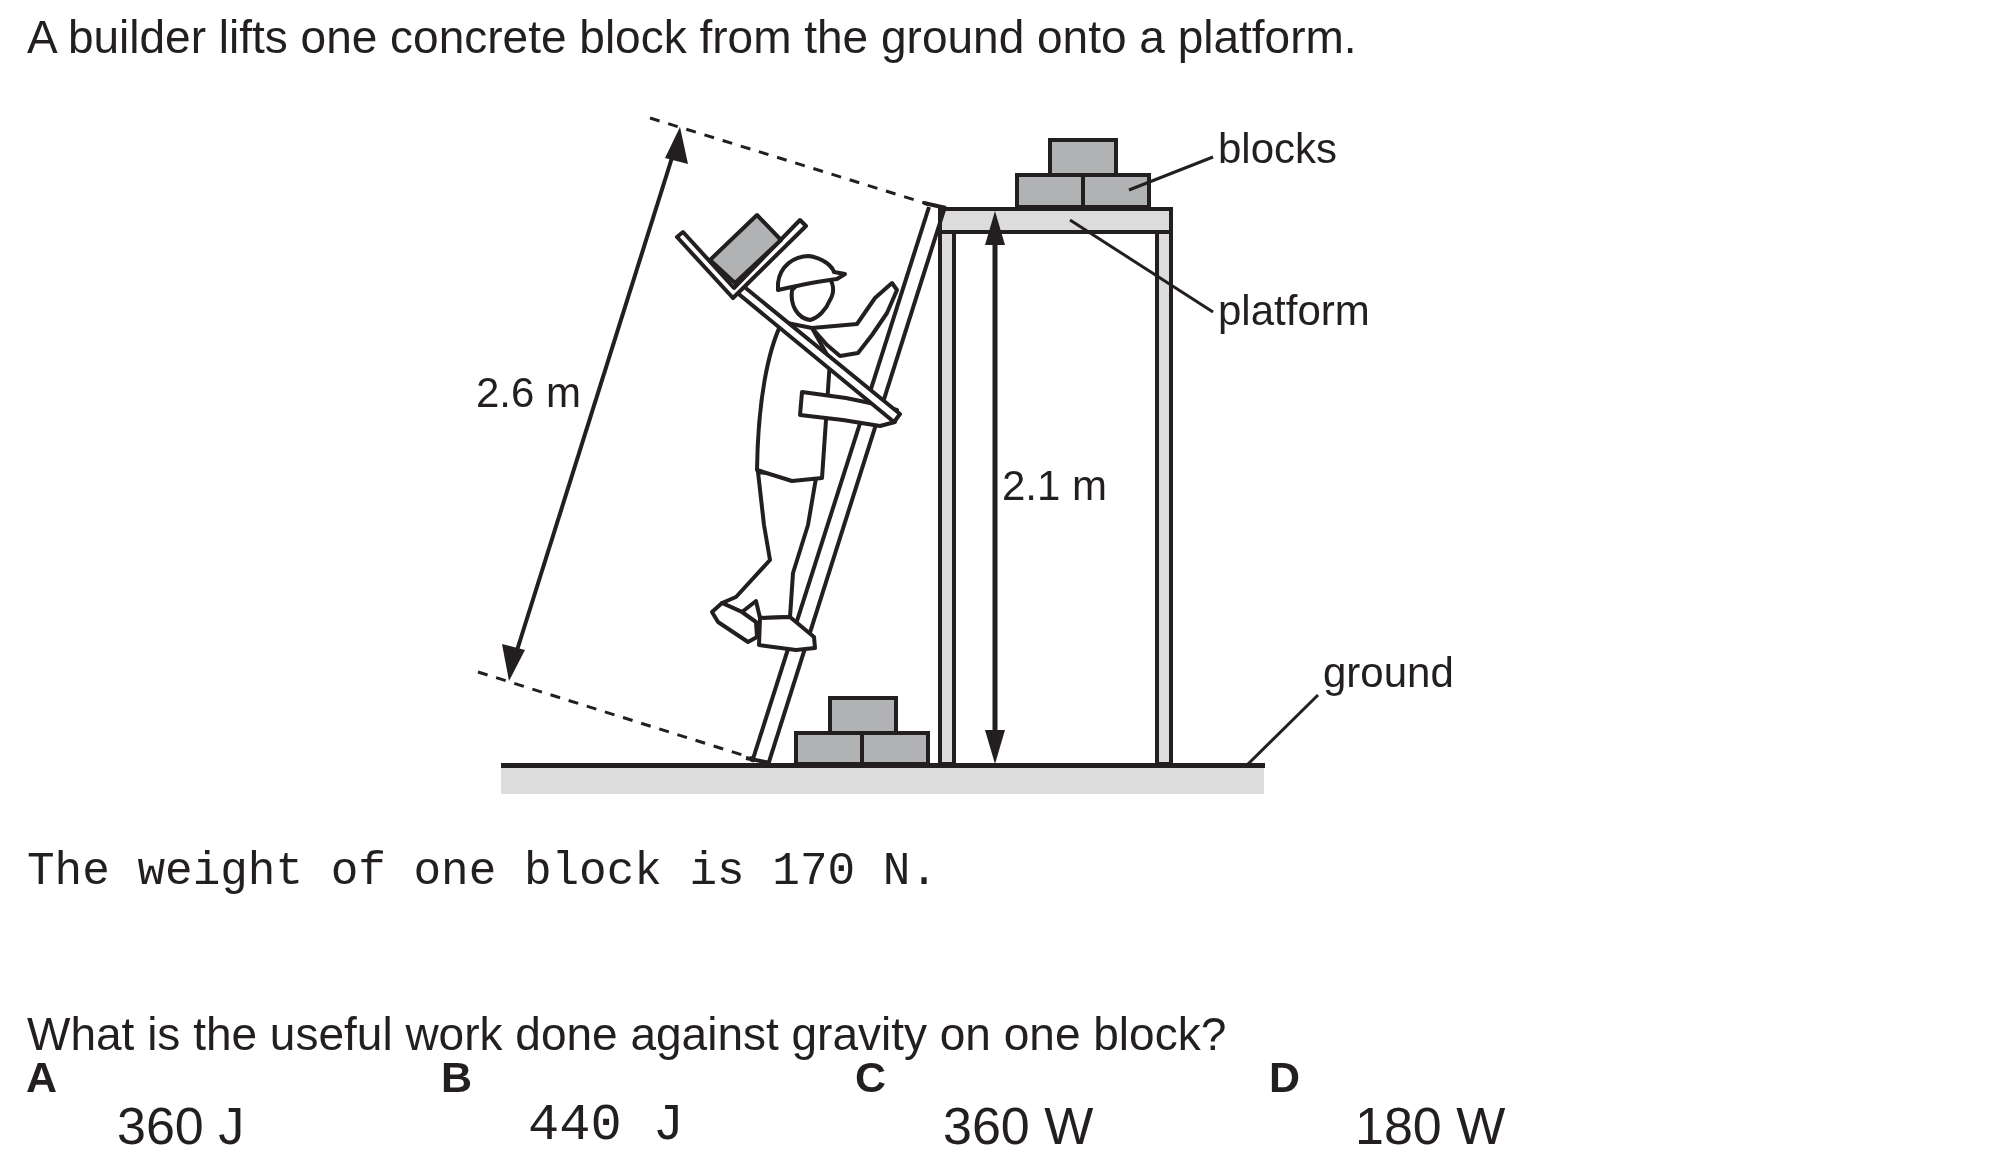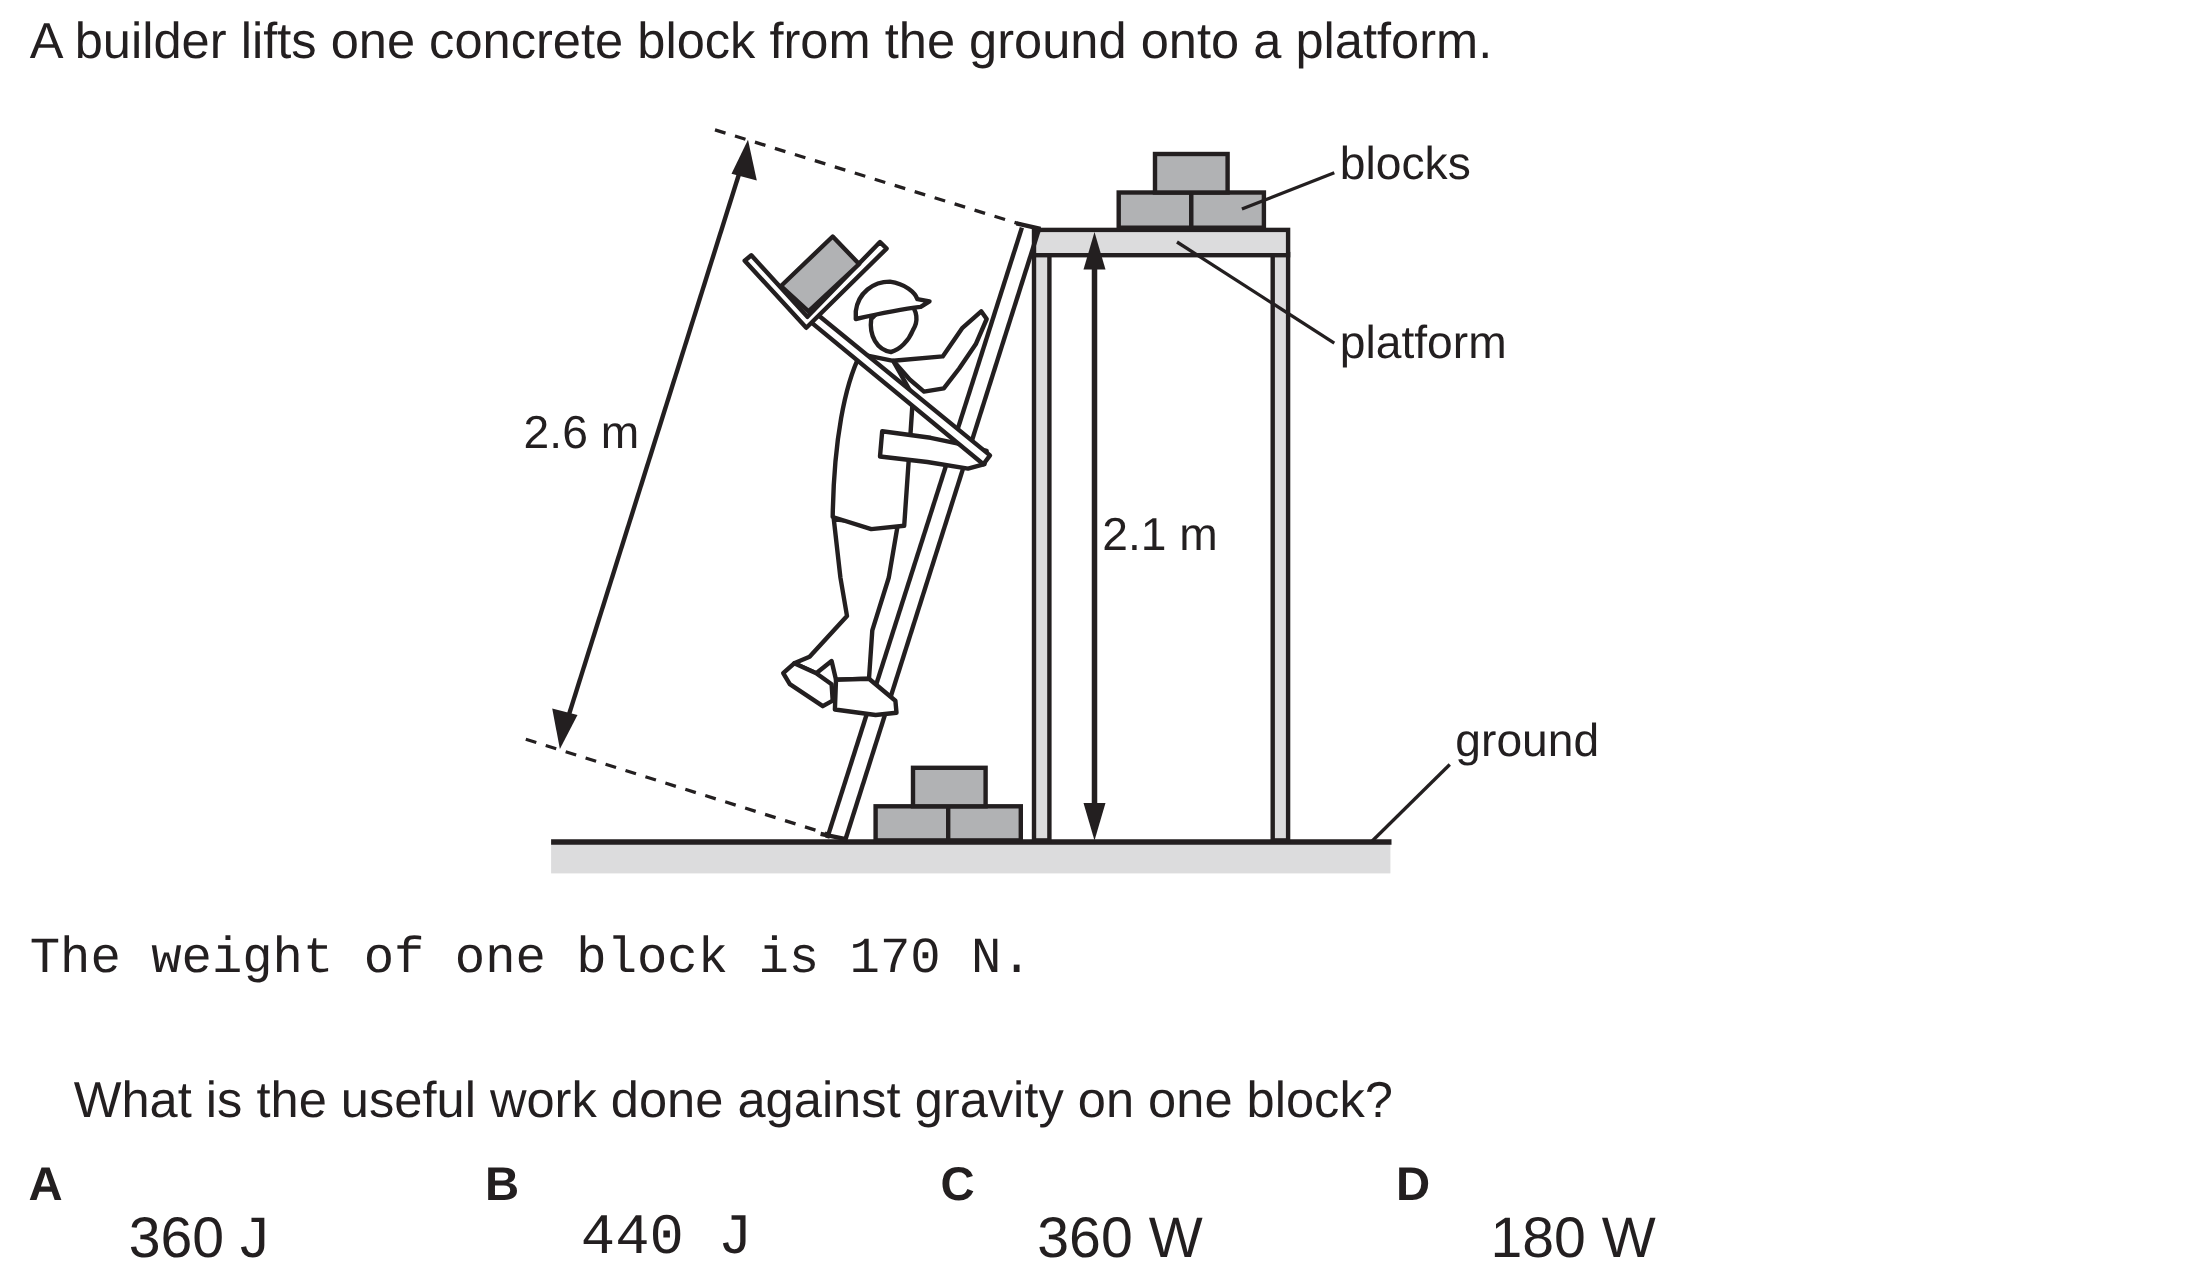--- a/index.html
+++ b/index.html
@@ -1,21 +1,21 @@
 <!DOCTYPE html>
 <html><head>
 <meta charset="utf-8">
 <style>
   html, body { margin: 0; padding: 0; background: #ffffff; }
   body { width: 2001px; height: 1149px; position: relative; overflow: hidden;
          font-family: "Liberation Sans", sans-serif; color: #231f20; }
   .txt { position: absolute; font-size: 46px; line-height: 1; white-space: nowrap; }
   .intro { left: 27px; top: 14px; }
   .weight { left: 27px; top: 849px; font-family: Liberation Mono, monospace; }
-  .question { left: 27px; top: 976px; margin-left: 40px; }
+  .question { left: 27px; top: 1011px; }
   .opt-letter { position: absolute; top: 1056px; font-size: 43px; font-weight: bold; line-height: 1; }
   .opt-value { position: absolute; top: 1100px; font-size: 52px; line-height: 1; white-space: nowrap; }
   #diagram { position: absolute; left: 0; top: 0; width: 2001px; height: 1149px; }
   #diagram text { font-family: "Liberation Sans", sans-serif; font-size: 42px; fill: #231f20; }
 </style>
 </head>
 <body>
 
 <div class="txt intro">A builder lifts one concrete block from the ground onto a platform.</div>
 

